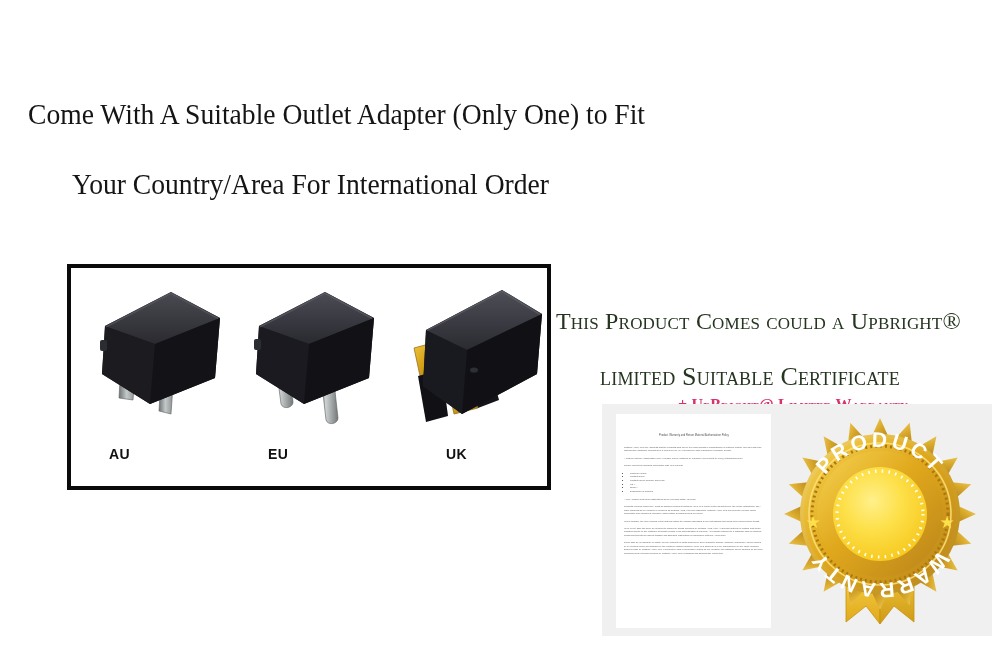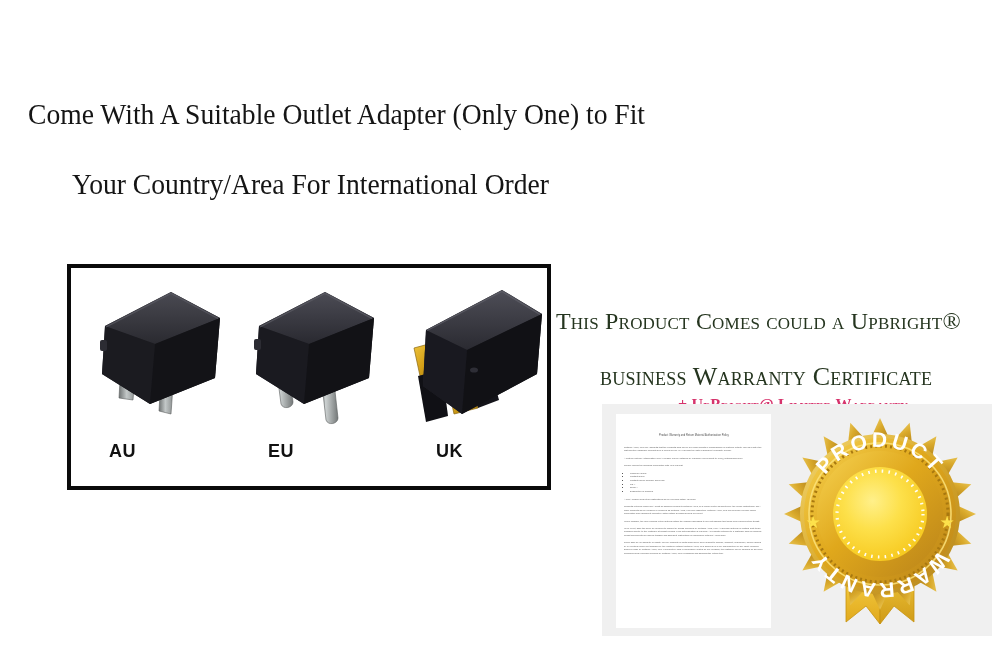--- a/index.html
+++ b/index.html
@@ -72,28 +72,28 @@
     position: absolute;
     left: 0;
     top: 14px;
     width: 100%;
     height: 155px;
   }
   .plug-label {
     position: absolute;
     bottom: 24px;
     font-family: "Liberation Sans", sans-serif;
-    font-size: 18px;
+    font-size: 14px;
     font-weight: 700;
     color: #111111;
     letter-spacing: 0.5px;
   }
   .plug-cell.au .plug-label { left: 20px; }
   .plug-cell.eu .plug-label { left: 25px; }
-  .plug-cell.uk .plug-label { left: 40px; }
+  .plug-cell.uk .plug-label { left: 50px; }
 
   
   .warranty-head {
     position: absolute;
     left: 556px;
     top: 308px;
     width: 444px;
     text-align: left;
   }
   .warranty-line-1 {
@@ -314,21 +314,21 @@
         </svg>
       </div>
       <div class="plug-label">UK</div>
     </div>
 
   </div>
 </div>
 
 <div class="warranty-head">
   <div class="warranty-line-1">This Product Comes could a Upbright®</div>
-  <div class="warranty-line-2">business Warranty Certificate</div>
+  <div class="warranty-line-2">limited Suitable Certificate</div>
   <div class="warranty-line-3">+ UpBright@ Limited Warranty</div>
 </div>
 
 <div class="cert-panel">
 
   <div class="cert-doc">
     <div class="doc-title">Product Warranty and Return Material Authorization Policy</div>
     <div class="doc-body">
       <div class="doc-para">Network Allies, LLC only warrants that the Products sold will be free from defects in workmanship or material of thirty (30) days after the first effective hardware warranted for a period of one (1) year from the date of shipment (Warranty Period).</div>
       <div class="doc-para">A Return Material Authorization (RMA) number can be obtained by emailing your request to: rma@networkallies.com</div>

